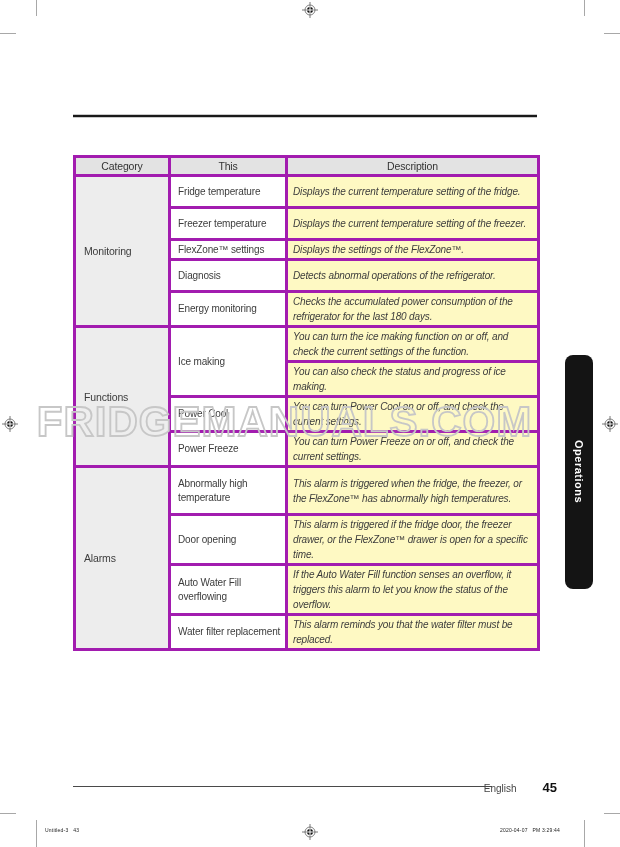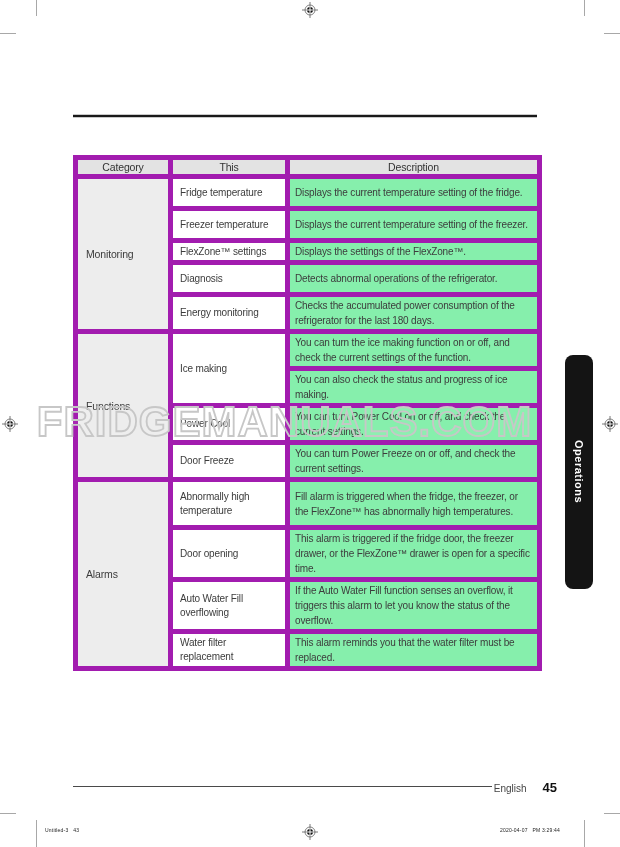--- a/index.html
+++ b/index.html
@@ -38,21 +38,21 @@
     left: 73px; top: 155px;
     width: 464px;
     border-collapse: collapse;
     table-layout: fixed;
     font-size: 10px;
     letter-spacing: -0.15px;
     color: #3c3c3c;
     z-index: 1;
   }
   table.manual th, table.manual td {
-    border: 5px solid #a21caf;
+    border: 3px solid #a21caf;
     vertical-align: middle;
     font-weight: normal;
   }
   table.manual th {
     background: #e3e3e3;
     height: 19px;
     text-align: center;
     font-size: 10.5px;
     color: #333;
   }
@@ -60,23 +60,24 @@
     background: #ededed;
     padding-left: 8px;
     font-size: 10.5px;
   }
   td.item {
     background: #fff;
     padding: 1px 4px 1px 7px;
     line-height: 14px;
   }
   td.desc {
-    background: #86efac;
+    background: #fef9c3;
     padding: 1px 5px;
     line-height: 15px;
+    font-style: italic;
   }
   tr.h1 { height: 16px; }
   tr.h2 { height: 32px; }
   tr.h3 { height: 48px; }
   col.c-cat  { width: 95px; }
   col.c-item { width: 117px; }
   col.c-desc { width: 252px; }
 
   
   .watermark {
@@ -118,21 +119,21 @@
   .footer-rule {
     position: absolute;
     left: 73px; top: 786px;
     width: 419px; height: 1px;
     background: #4a4a4a;
   }
   .footer-text {
     position: absolute;
     top: 780px; right: 63px;
     font-size: 10px; color: #444;
-    display: flex; align-items: baseline; gap: 16px;
+    display: flex; align-items: baseline; gap: 26px;
   }
   .footer-text .pagenum {
     font-weight: bold;
     font-size: 13px;
     color: #111;
   }
 
   
   .print-note {
     position: absolute;
@@ -234,28 +235,28 @@
       <td class="desc">You can turn the ice making function on or off, and check the current settings of the function.</td>
     </tr>
     <tr class="h2">
       <td class="desc">You can also check the status and progress of ice making.</td>
     </tr>
     <tr class="h2">
       <td class="item">Power Cool</td>
       <td class="desc">You can turn Power Cool on or off, and check the current settings.</td>
     </tr>
     <tr class="h2">
-      <td class="item">Door Freeze</td>
+      <td class="item">Power Freeze</td>
       <td class="desc">You can turn Power Freeze on or off, and check the current settings.</td>
     </tr>
 
     <tr class="h3">
       <td class="cat" rowspan="4">Alarms</td>
       <td class="item">Abnormally high temperature</td>
-      <td class="desc">Fill alarm is triggered when the fridge, the freezer, or the FlexZone™ has abnormally high temperatures.</td>
+      <td class="desc">This alarm is triggered when the fridge, the freezer, or the FlexZone™ has abnormally high temperatures.</td>
     </tr>
     <tr class="h3">
       <td class="item">Door opening</td>
       <td class="desc">This alarm is triggered if the fridge door, the freezer drawer, or the FlexZone™ drawer is open for a specific time.</td>
     </tr>
     <tr class="h3">
       <td class="item">Auto Water Fill overflowing</td>
       <td class="desc">If the Auto Water Fill function senses an overflow, it triggers this alarm to let you know the status of the overflow.</td>
     </tr>
     <tr class="h2">

